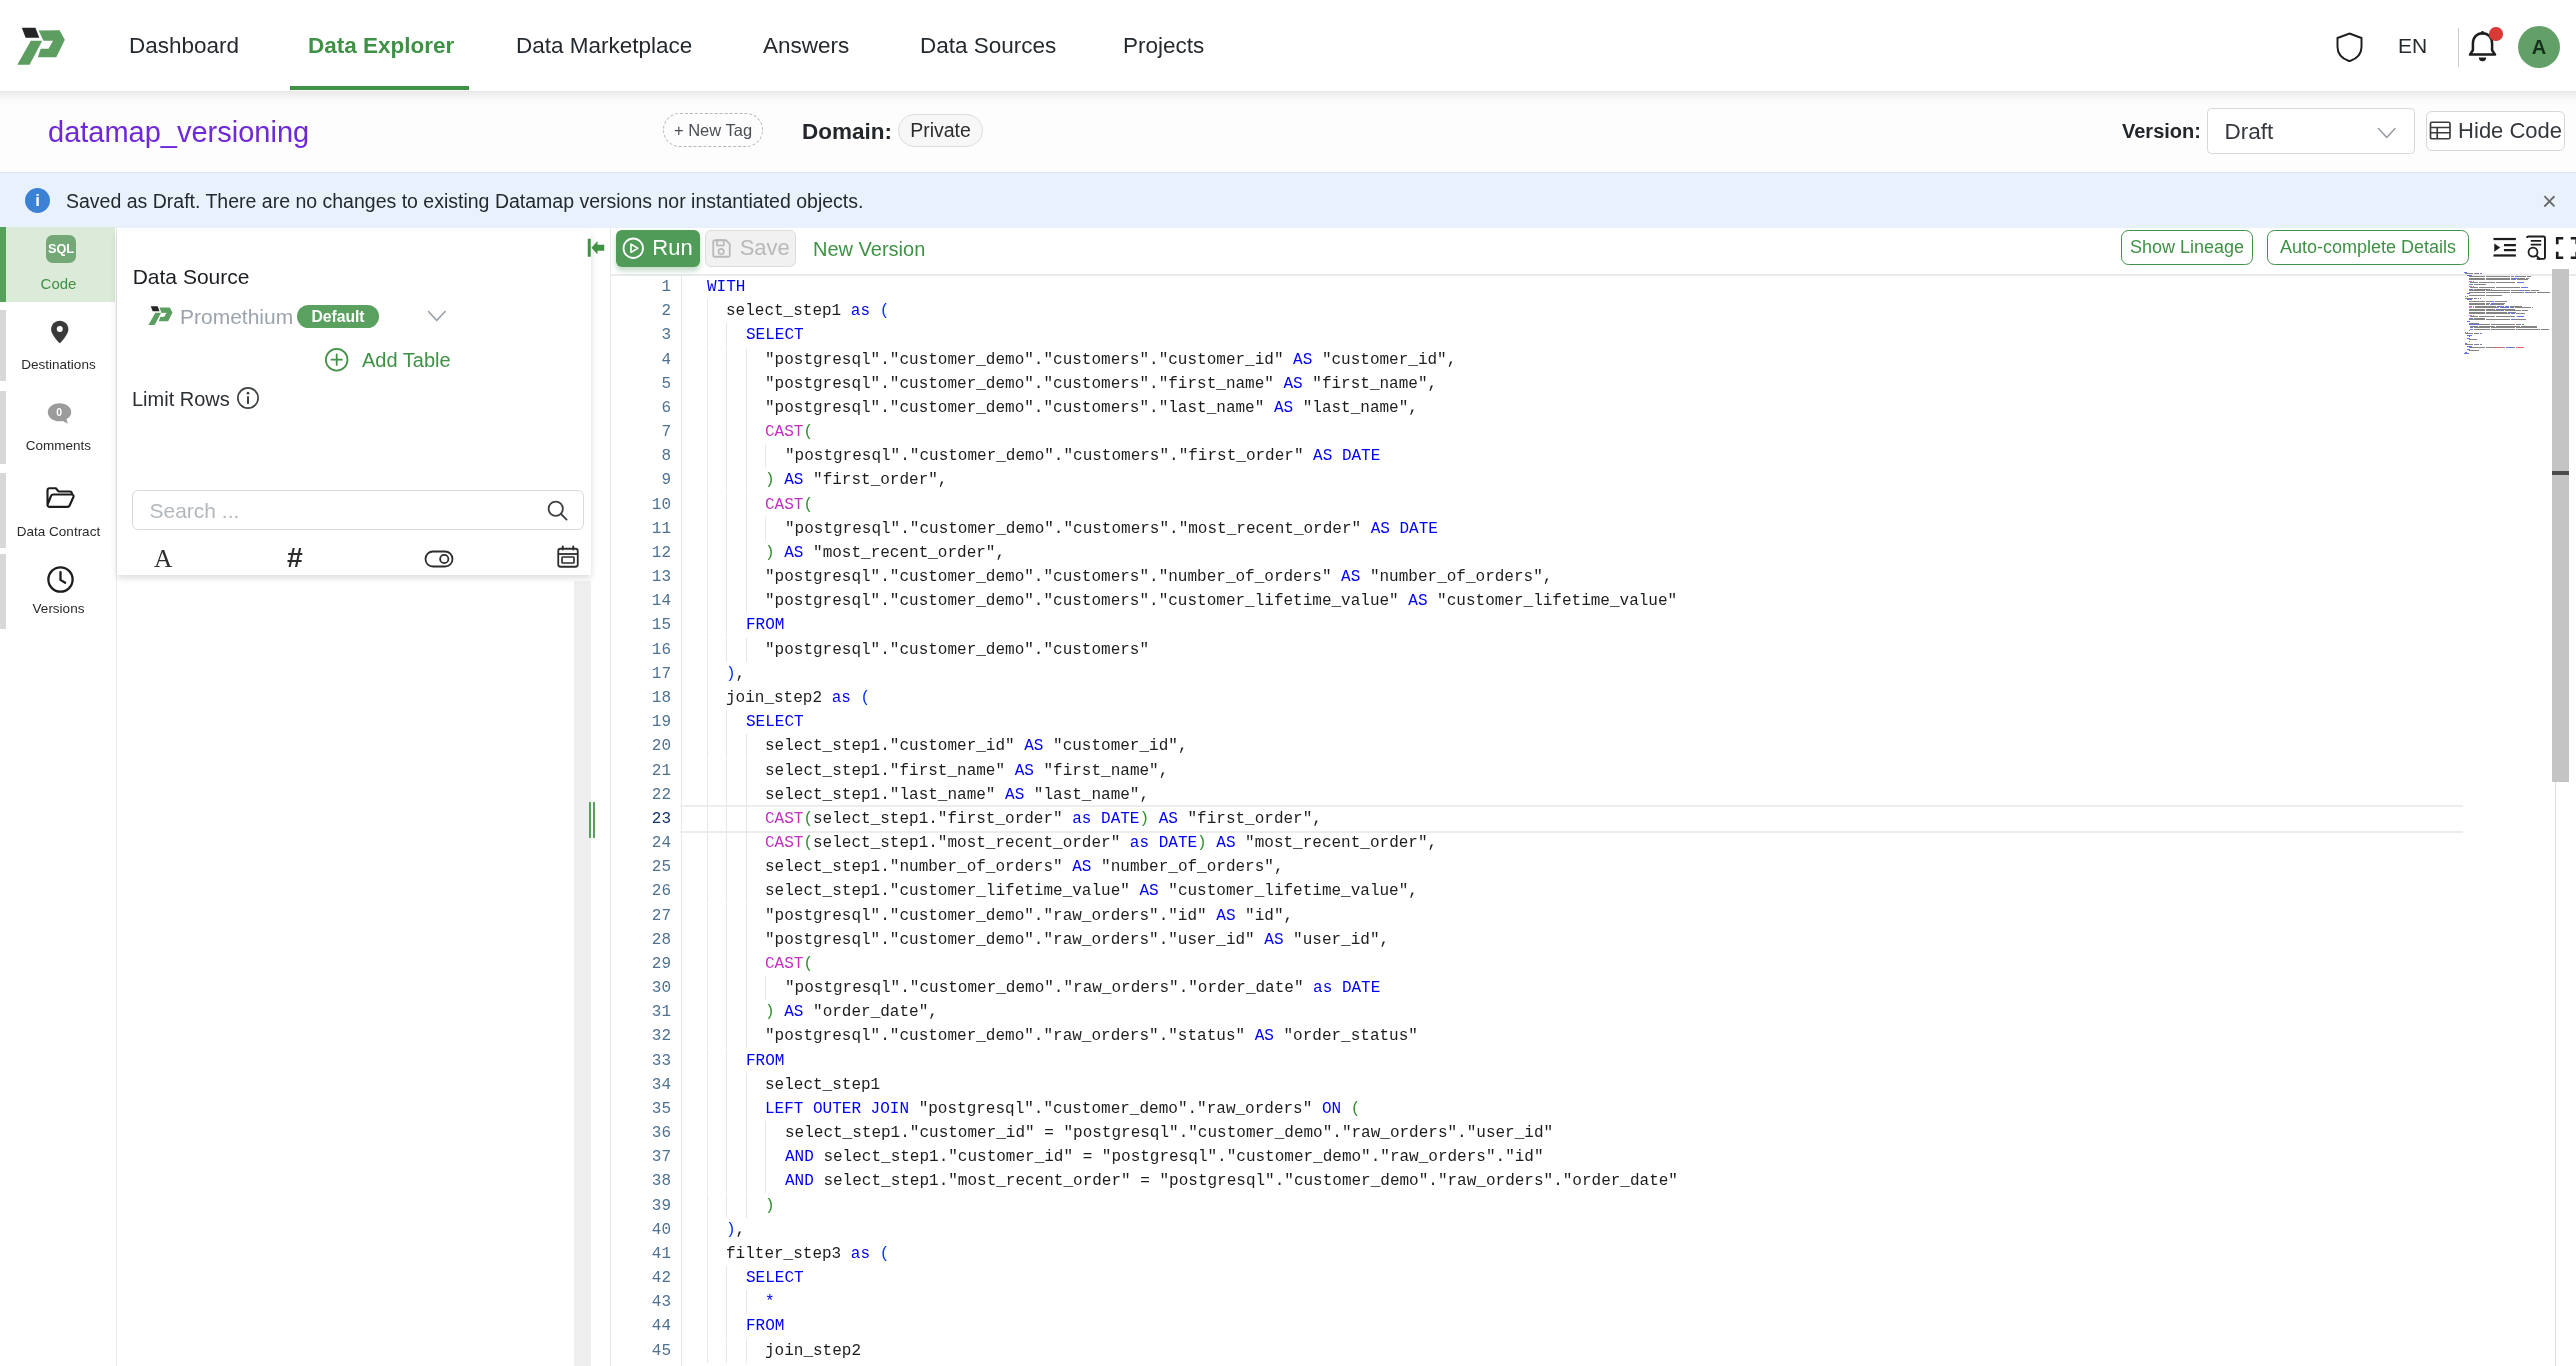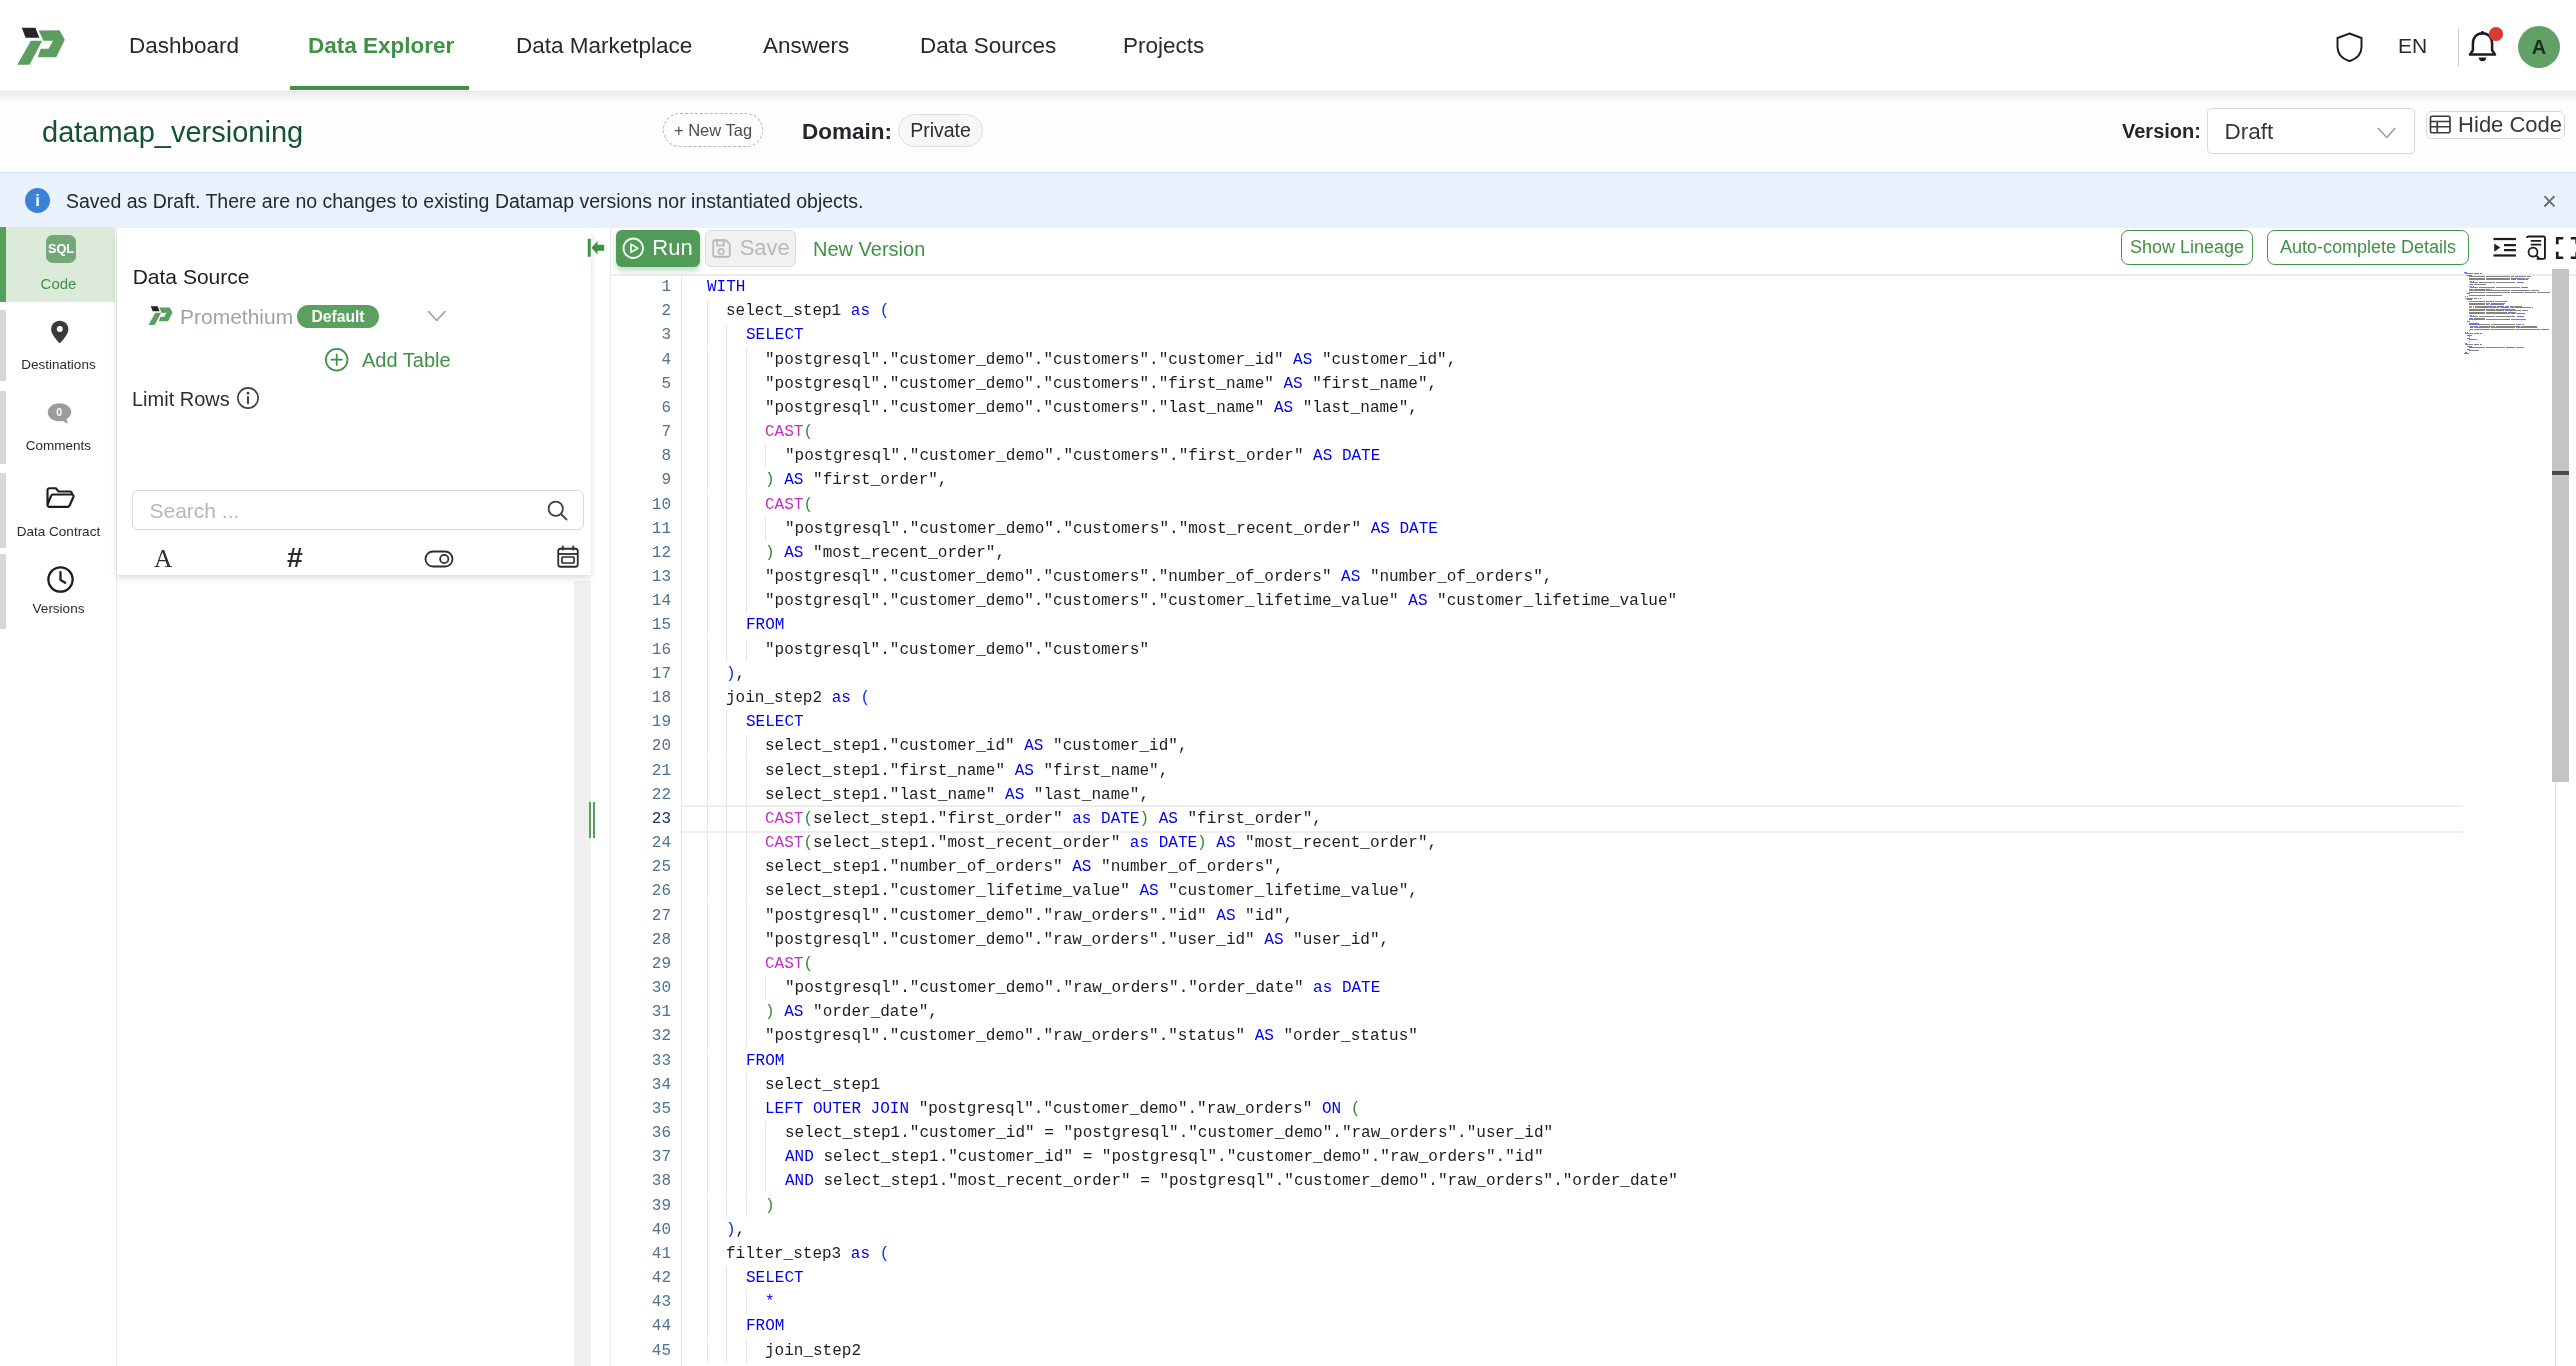--- a/index.html
+++ b/index.html
@@ -45,32 +45,32 @@
   <div class="abs" style="left:2467px;top:30px"><svg style="" width="31" height="33" viewBox="0 0 42 44" fill="none">
         <path d="M21 4 C13 4 8 10 8 18 V27 L4 33 H38 L34 27 V18 C34 10 29 4 21 4 Z" stroke="#1d1d1d" stroke-width="3.4" stroke-linejoin="round"></path>
         <path d="M16 37 a5 5 0 0 0 10 0 Z" fill="#1d1d1d"></path>
         <rect x="19" y="1" width="4" height="5" rx="2" fill="#1d1d1d"></rect>
       </svg></div>
   <div class="abs" style="left:2489px;top:27px;width:13.5px;height:13.5px;border-radius:50%;background:#d93a35"></div>
   <div class="abs" style="left:2518px;top:26px;width:42px;height:42px;border-radius:50%;background:#63a067;color:#14321c;font-size:20px;font-weight:bold;display:flex;align-items:center;justify-content:center">A</div>
 </div>
 
 <div id="titlebar">
-  <div class="abs" style="left:42px;top:24px;font-size:29px;color:#14532d;font-weight:500">datamap_versioning</div>
+  <div class="abs" style="left:48px;top:24px;font-size:29px;color:#6d28d9;font-weight:500">datamap_versioning</div>
   <div class="abs" style="left:663px;top:21px;width:100px;height:34px;border:1.1px dashed #b2b7bd;border-radius:17px;font-size:16.5px;color:#4a4f55;display:flex;align-items:center;justify-content:center">+ New Tag</div>
   <div class="abs" style="left:802px;top:27px;font-size:22.5px;font-weight:bold;color:#23272c">Domain:</div>
   <div class="abs" style="left:898px;top:22px;width:85px;height:33px;background:#f7f7f7;border:0.7px solid #dcdcdc;border-radius:16.5px;font-size:19.5px;color:#2c2c2c;display:flex;align-items:center;justify-content:center">Private</div>
   <div class="abs" style="left:2122px;top:28.4px;font-size:20px;font-weight:bold;color:#23272c">Version:</div>
   <div class="abs" style="left:2207px;top:15.7px;width:208px;height:46px;border:0.7px solid #d8d8d8;border-radius:4.5px;background:#fff">
     <span style="position:absolute;left:16.5px;top:10.5px;font-size:22.5px;color:#34383d">Draft</span>
     <span style="position:absolute;right:18px;top:18px"><svg style="" width="19.5" height="12" viewBox="0 0 26 16" fill="none">
           <path d="M2 2 L13.0 14 L24 2" stroke="#9aa0a6" stroke-width="2.2" stroke-linecap="round" stroke-linejoin="round"></path>
         </svg></span>
   </div>
-  <div class="abs" style="left:2426px;top:18.7px;width:139px;height:28px;border:1.5px solid #d5d8db;border-radius:6px;background:#fff;display:flex;align-items:center;justify-content:center;gap:6.7px;font-size:22px;color:#34383d">
+  <div class="abs" style="left:2426px;top:18.7px;width:139px;height:40px;border:1.5px solid #d5d8db;border-radius:6px;background:#fff;display:flex;align-items:center;justify-content:center;gap:6.7px;font-size:22px;color:#34383d">
       <svg style="" width="22.5" height="21" viewBox="0 0 30 28" fill="none">
         <rect x="2" y="3" width="26" height="22" rx="2" stroke="#3a3a3a" stroke-width="2.2"></rect>
         <path d="M2 10 H28 M2 17 H28 M11 10 V25" stroke="#3a3a3a" stroke-width="2.2"></path>
       </svg>
       <span>Hide Code</span>
     </div>
 </div>
 
 <div id="banner">
   <div class="abs" style="left:25px;top:15px;width:25.4px;height:25.4px;border-radius:50%;background:#3b82d6;color:#fff;font-size:17px;font-weight:bold;display:flex;align-items:center;justify-content:center">i</div>

